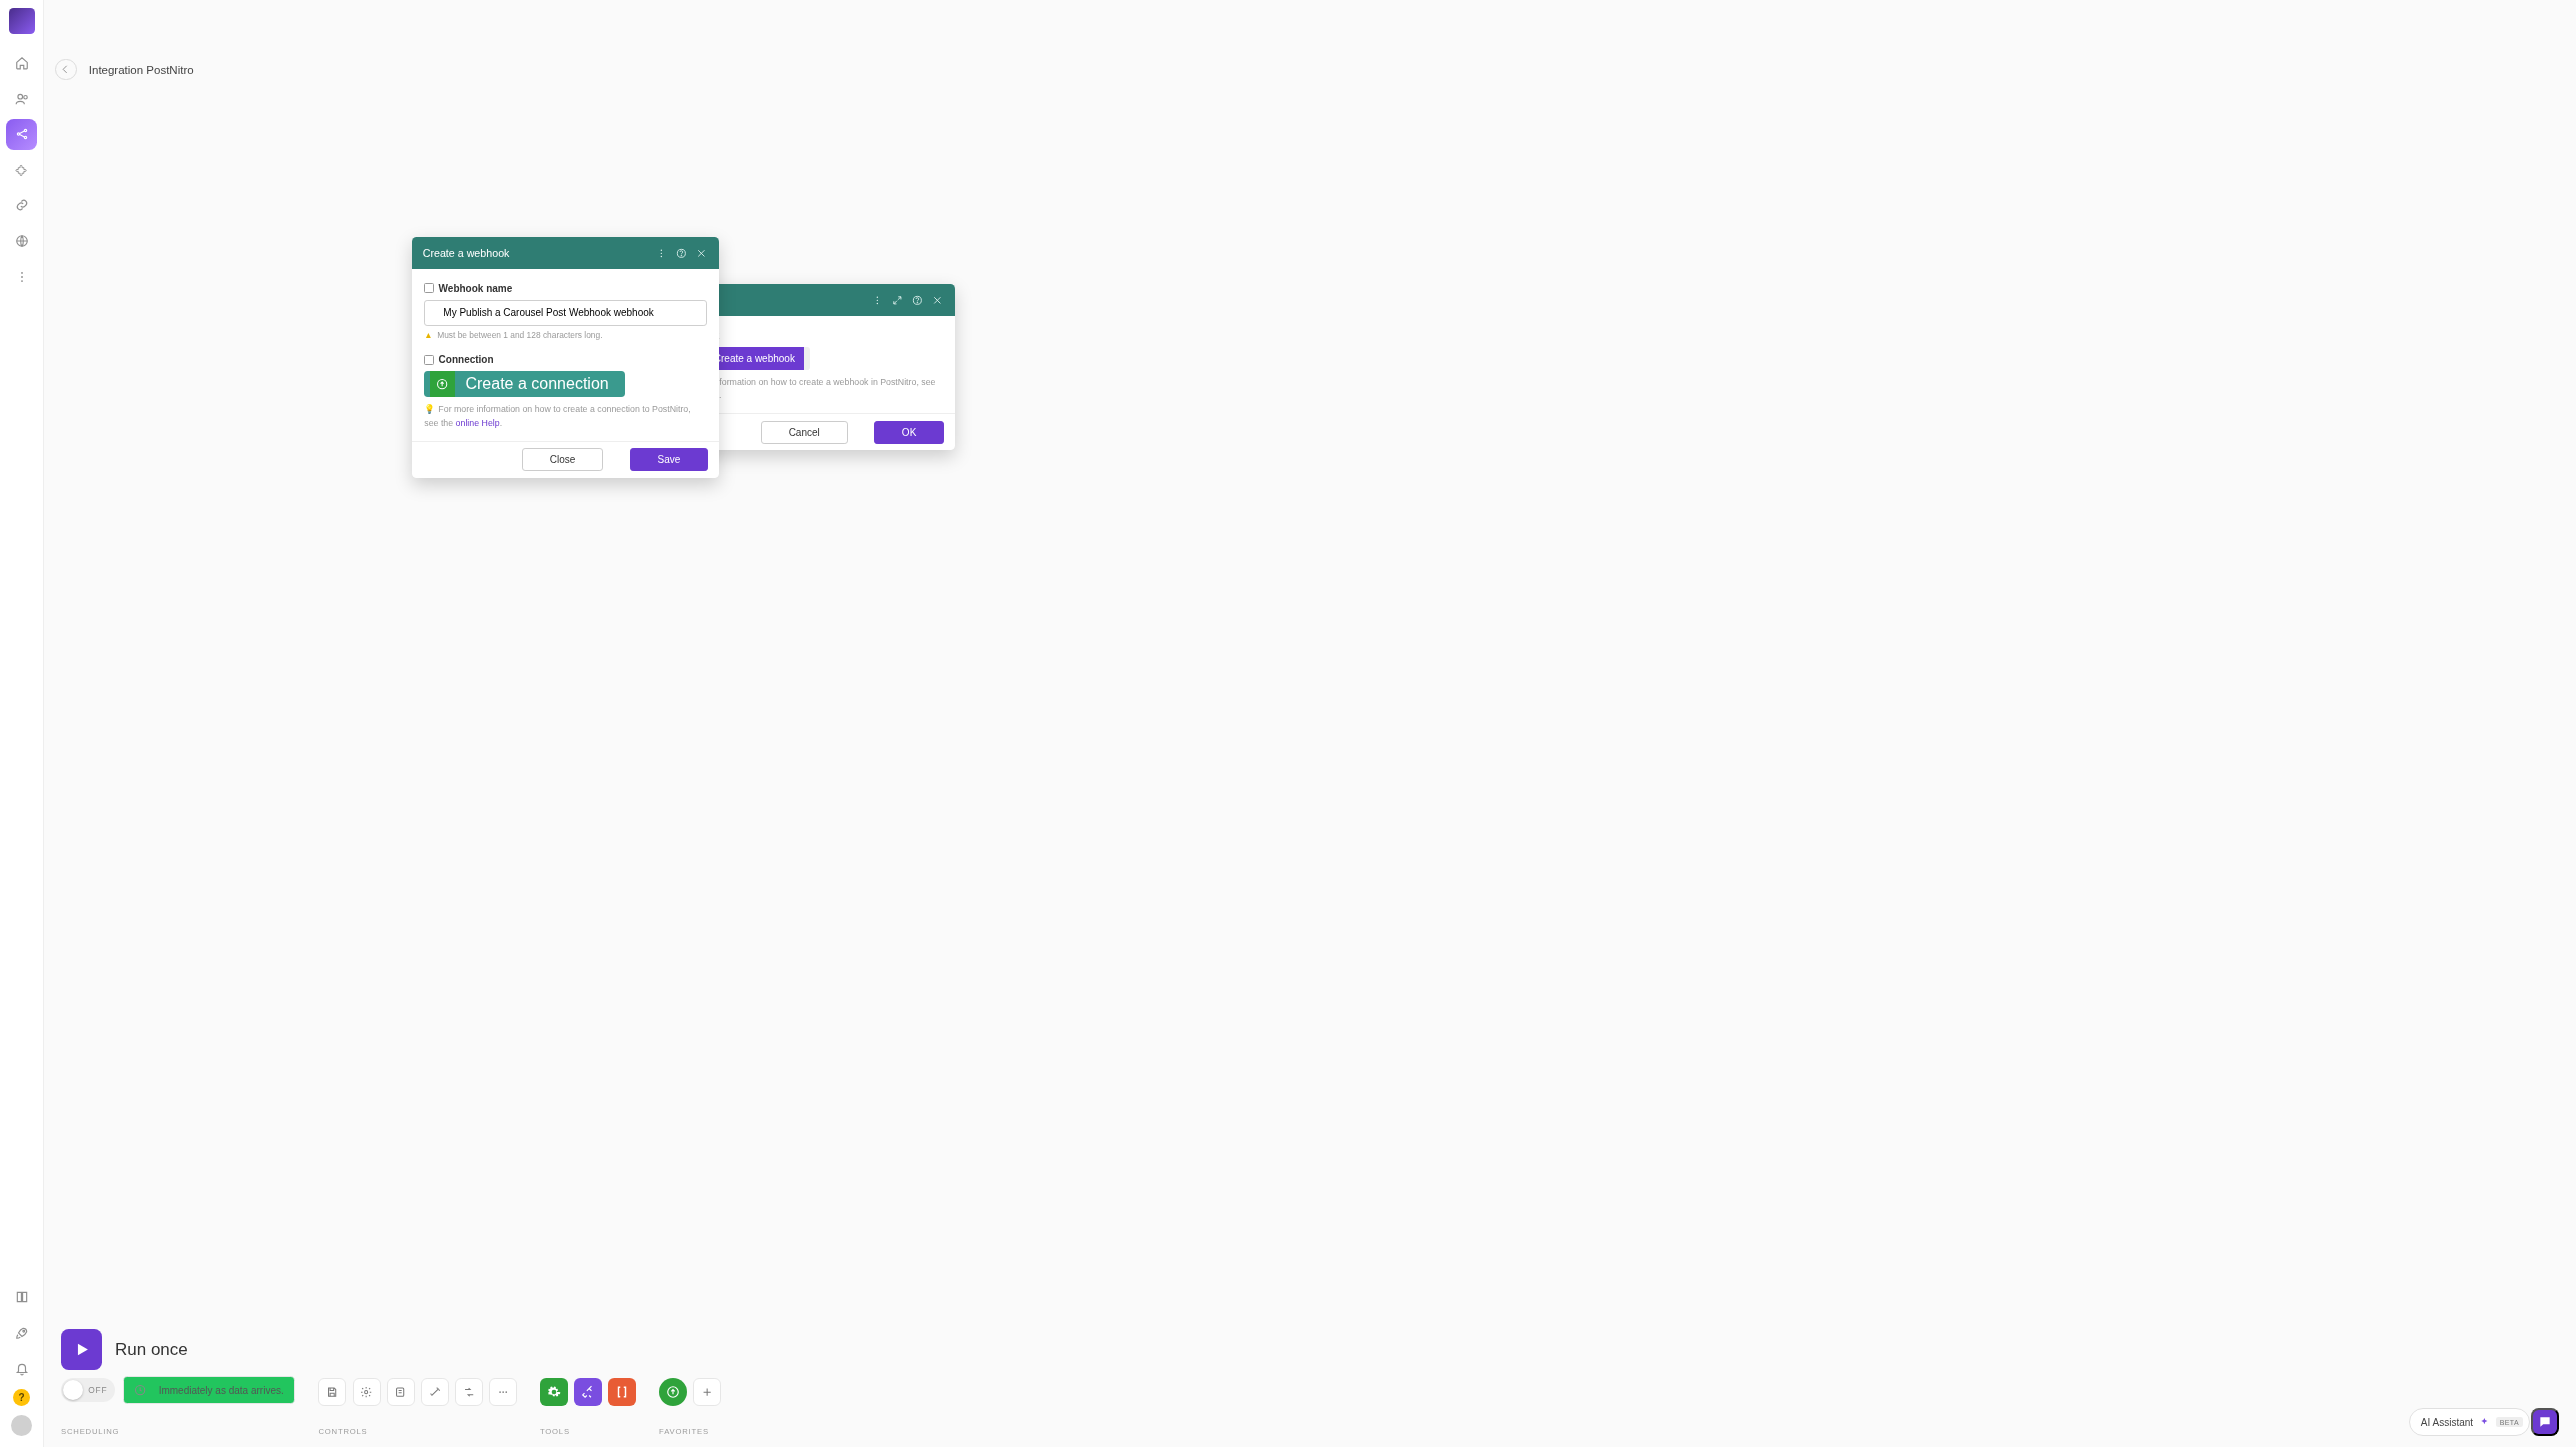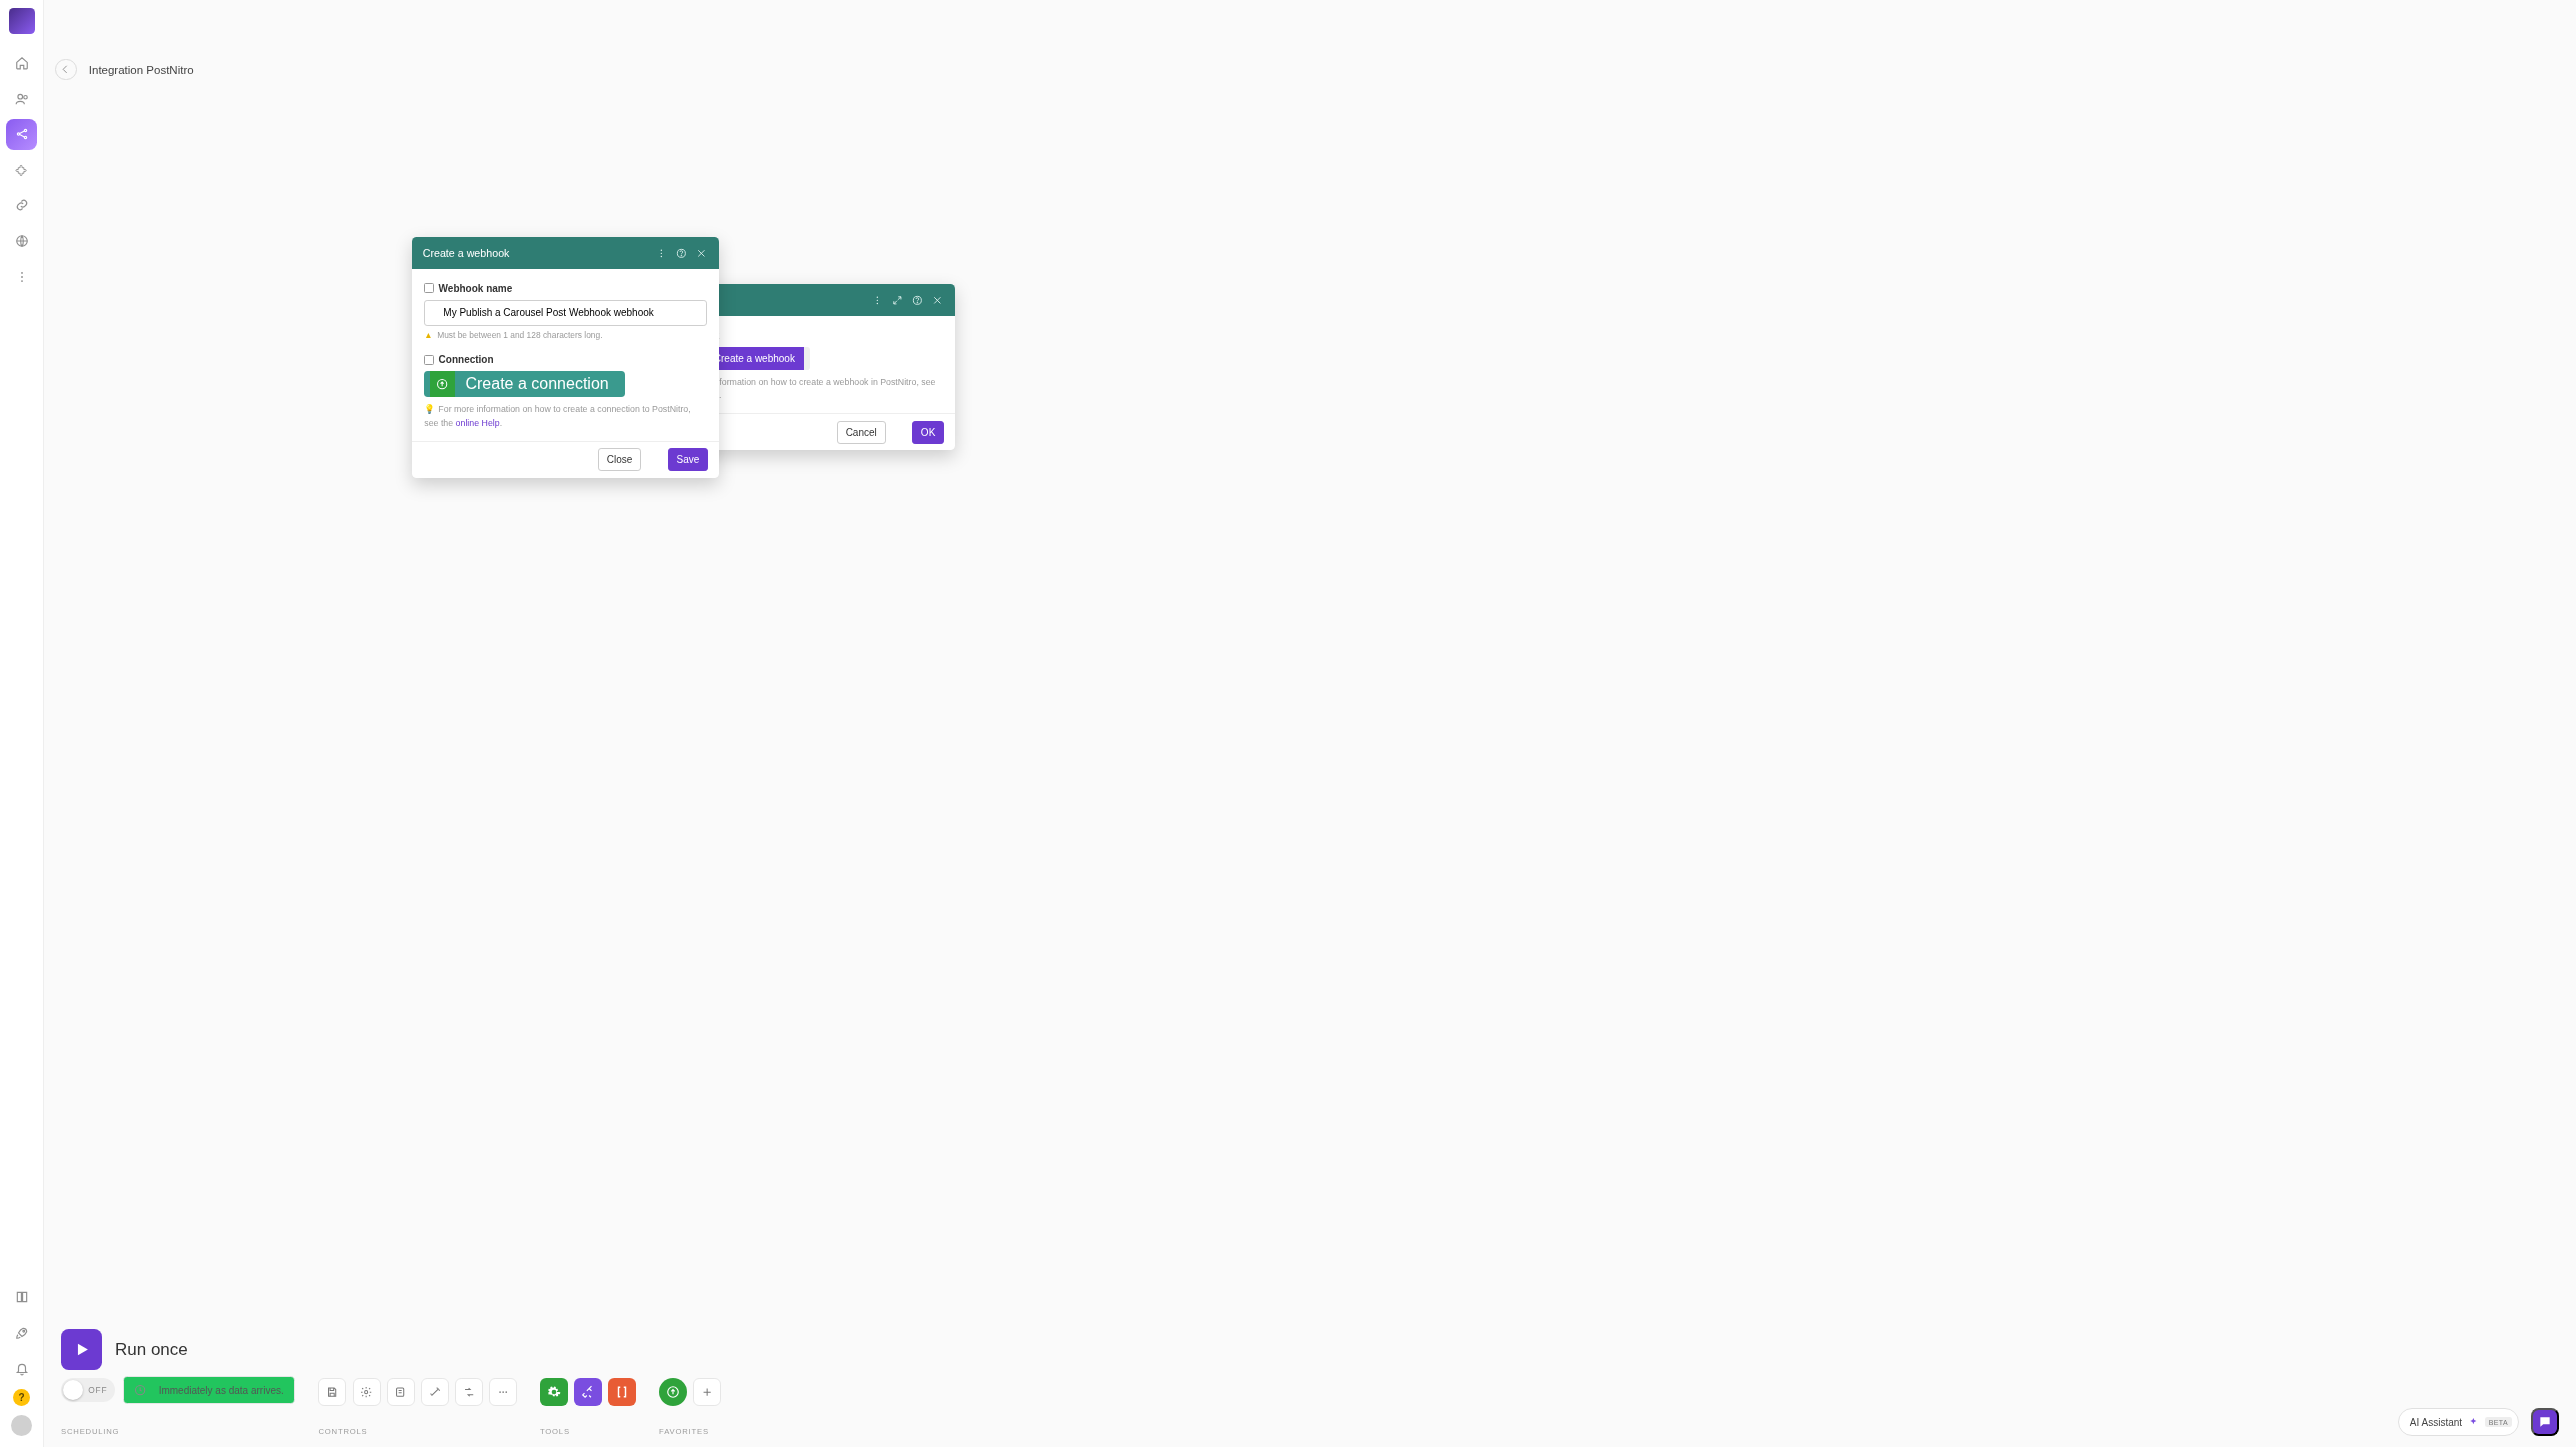--- a/index.html
+++ b/index.html
@@ -52,21 +52,21 @@
   input.text{width:100%;height:26px;border:0.8px solid #cfcfcf;border-radius:3.1px;padding:0 18px;font-size:10px;}
   .warn{margin-top:4.6px;font-size:8.4px;color:var(--muted);display:flex;gap:4.6px;align-items:center;}
   .warn .tri{color:#e7b400;}
   .conn-btn{display:inline-flex;align-items:center;height:26px;border-radius:3.8px;overflow:hidden;border:none;background:var(--teal-light);color:#fff;font-size:16px;}
   .conn-btn .ico{width:24.5px;height:26px;background:var(--green);display:flex;align-items:center;justify-content:center;}
   .conn-btn .lbl{padding:0 10.7px;}
   .tip{margin-top:6.1px;font-size:8.8px;color:var(--muted);line-height:1.5;}
   .tip .bulb{color:#e7b400;margin-right:3.1px;}
   .tip a{color:var(--purple);text-decoration:none;}
   .modal-footer{height:37px;border-top:0.8px solid #eee;display:flex;align-items:center;justify-content:flex-end;gap:6.1px;padding:0 10.7px;}
-  .btn{height:23px;padding:0 8px;border-radius:3.1px;font-size:10px;border:0.8px solid #ccc;background:#fff;color:#333;}
+  .btn{height:23px;padding:0 27px;border-radius:3.1px;font-size:10px;border:0.8px solid #ccc;background:#fff;color:#333;}
   .btn.primary{background:var(--purple);border-color:var(--purple);color:#fff;margin-left:20px;}
 
   
   .modal.back{width:307px;}
   .add-btn{height:23px;display:inline-flex;align-items:center;border:none;border-radius:3.1px;overflow:hidden;font-size:10px;}
   .add-btn .lead{width:23px;height:23px;background:#efefef;color:#555;display:flex;align-items:center;justify-content:center;font-size:12.3px;}
   .add-btn .mid{height:23px;background:var(--purple);color:#fff;display:flex;align-items:center;padding:0 9.2px;gap:6.1px;}
   .spinner{width:9.2px;height:9.2px;border:1.5px solid rgba(255,255,255,.4);border-top-color:#fff;border-radius:50%;}
 
   
@@ -460,21 +460,21 @@
               <path d="M12 5v14M5 12h14"></path>
             </svg>
           </span>
         </button>
     </div>
     <div class="cap">FAVORITES</div>
   </div>
 
   <div class="spacer-flex"></div>
 
-  <div class="group" style="flex-direction:row;align-items:center;gap:12px;">
+  <div class="group" style="flex-direction:row;align-items:center;gap:1px;">
     <div class="ai-chip">
       <span>AI Assistant</span>
       <span>
           <svg width="10.7" height="10.7" viewBox="0 0 24 24" fill="#7a4de0">
             <path d="M12 2l2 5 5 2-5 2-2 5-2-5-5-2 5-2z"></path>
           </svg>
         </span>
       <span class="beta">BETA</span>
     </div>
     <button class="ai-fab">

